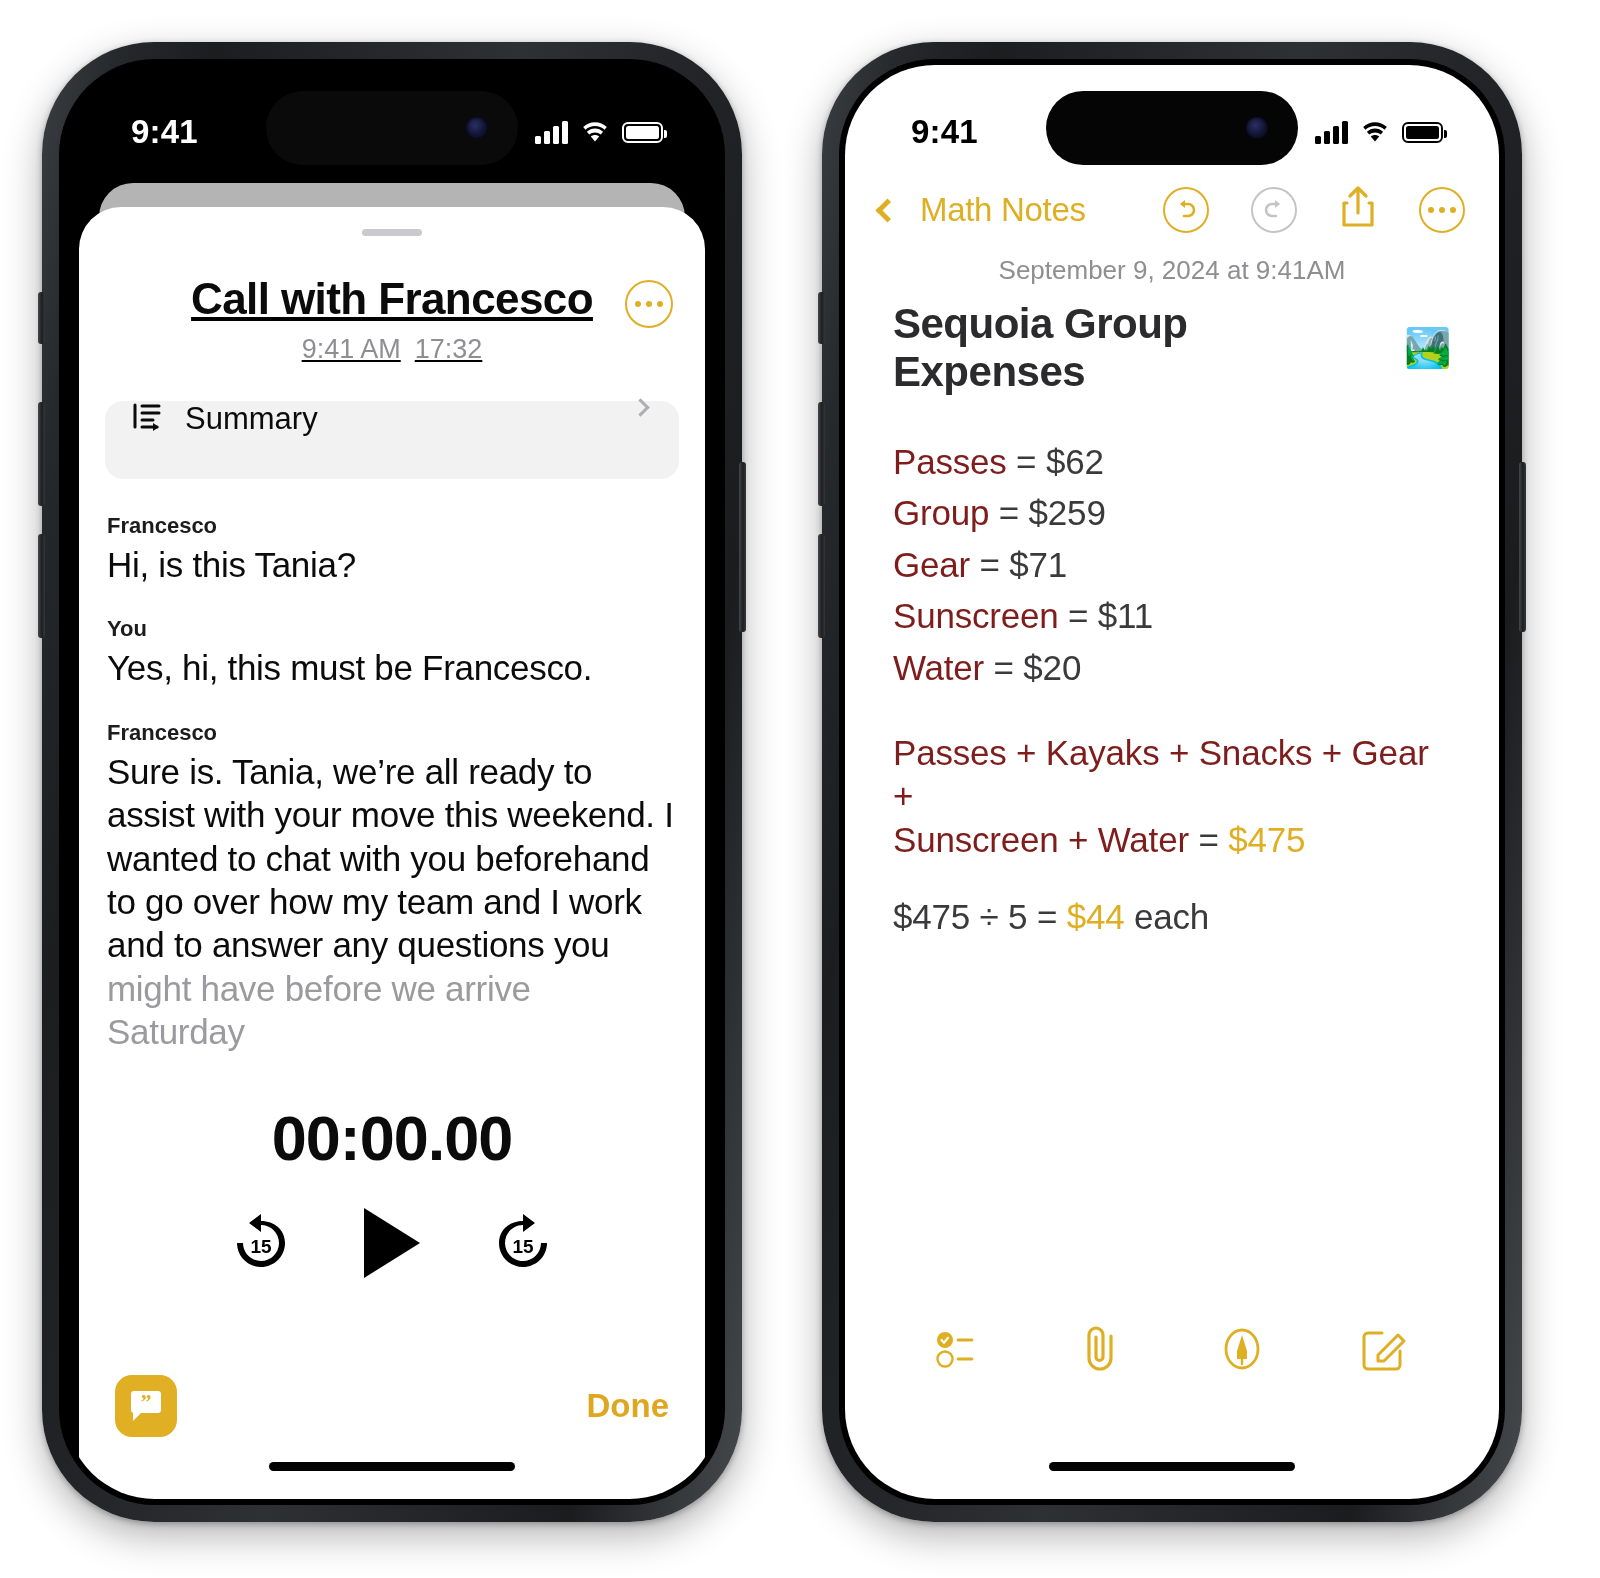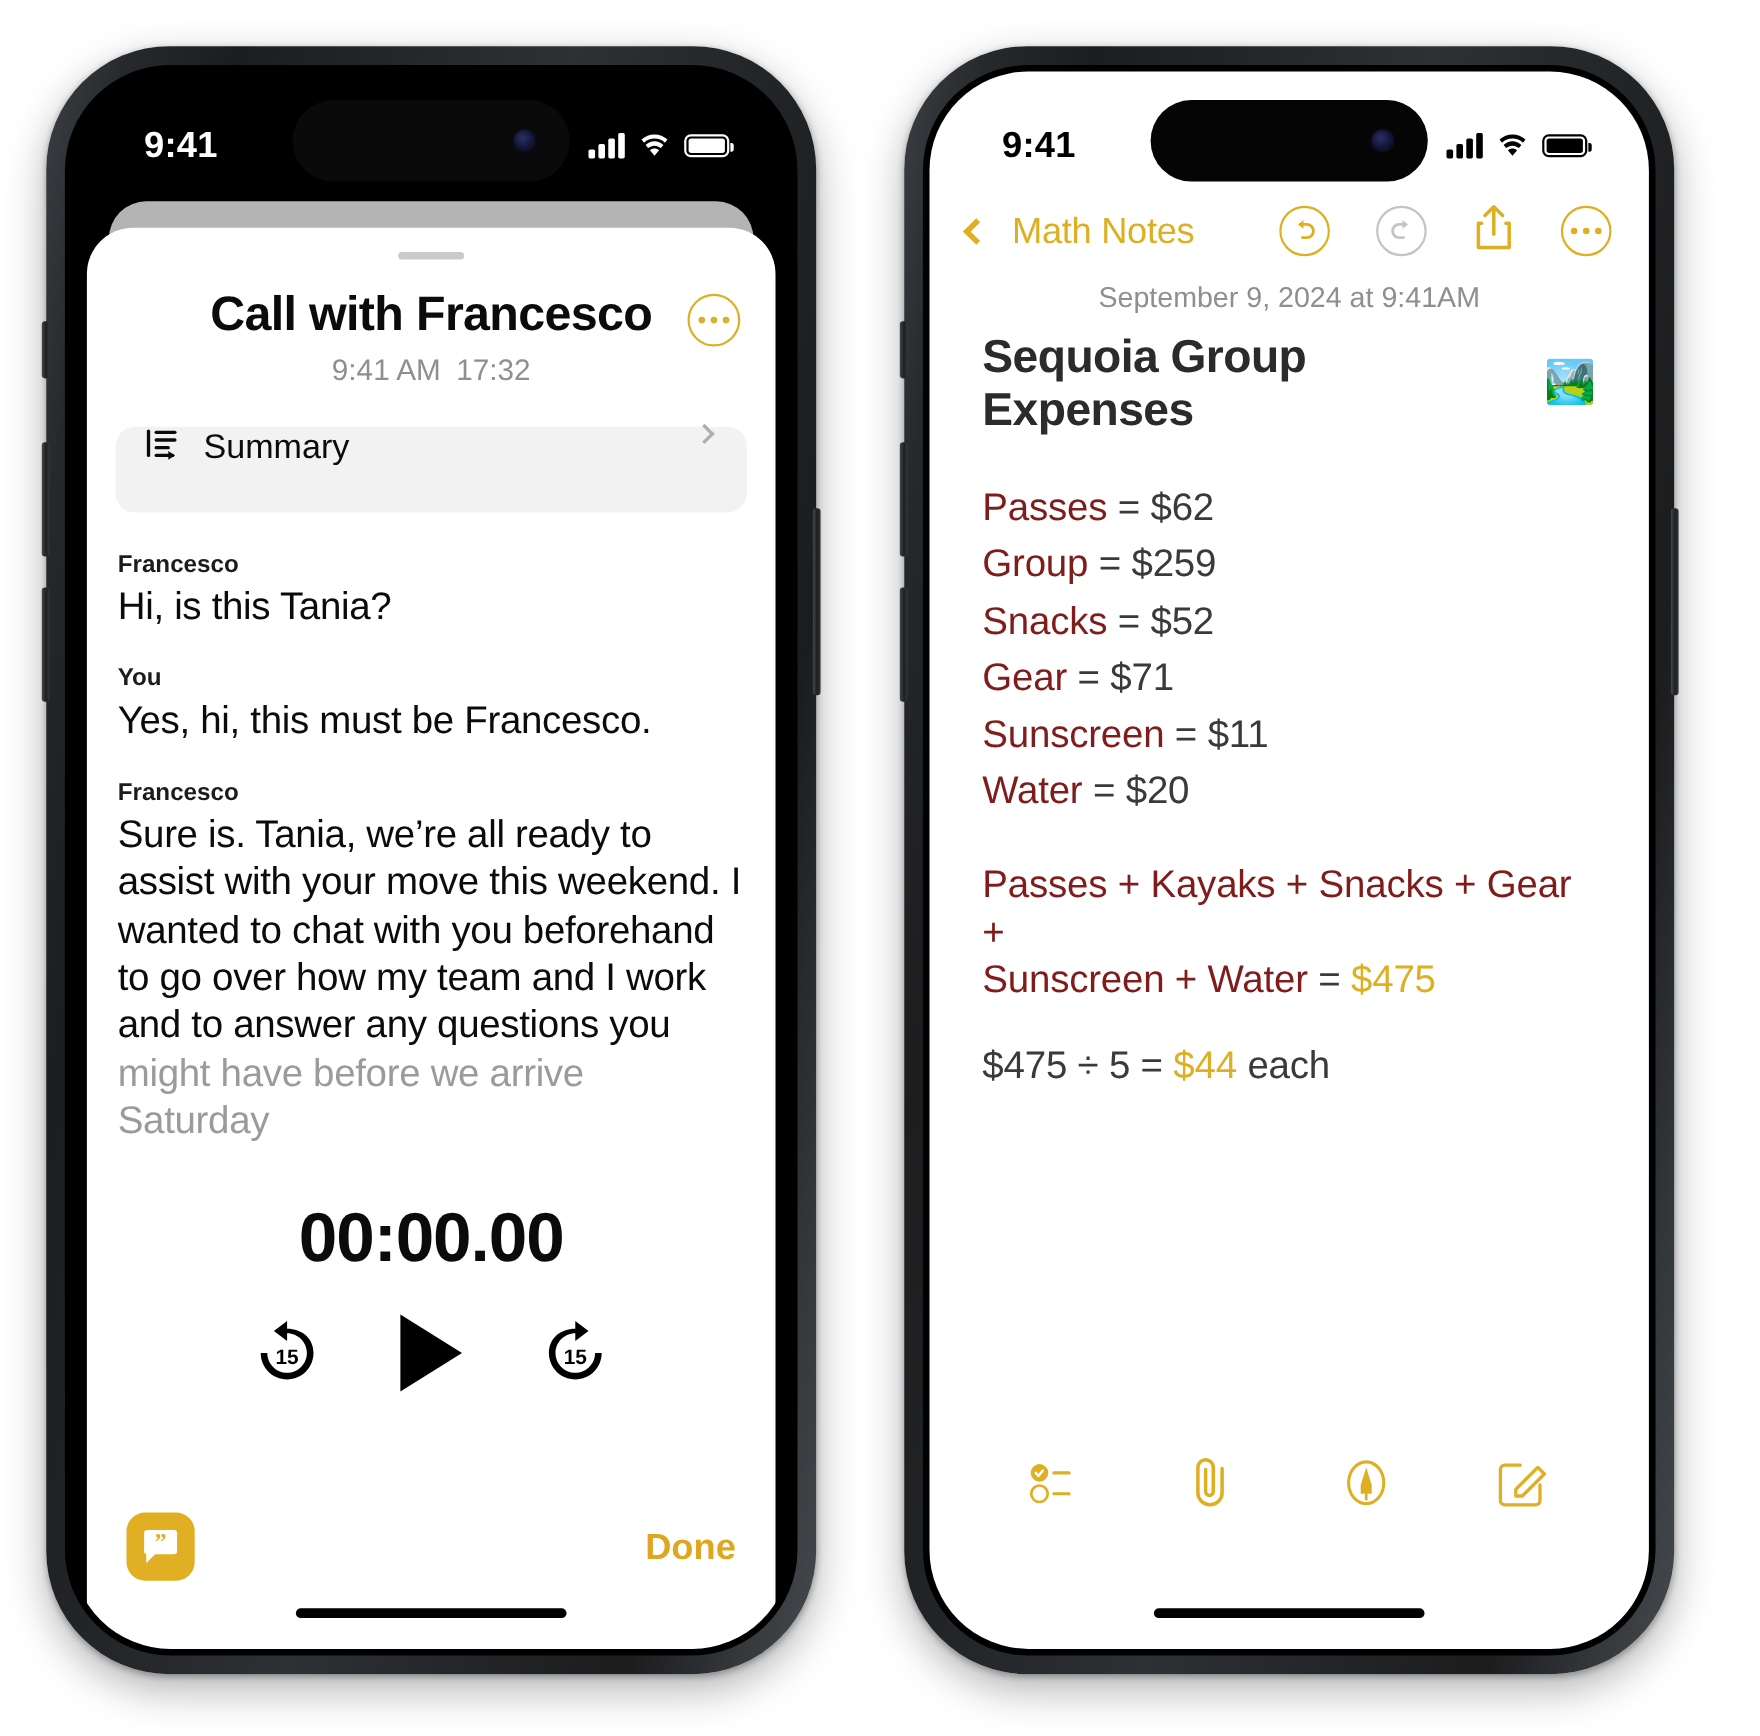--- a/index.html
+++ b/index.html
@@ -131,21 +131,21 @@
     border-radius: 42px 42px 0 0;
     z-index: 10;
     overflow: hidden;
   }
   .grabber {
     width: 60px; height: 7px; border-radius: 4px;
     background: #c9c9ce;
     margin: 22px auto 0;
   }
 
-  .call-head { text-align: center; margin-top: 25px; position: relative; }
+  .call-head { text-align: center; margin-top: 38px; position: relative; text-decoration: underline; }
   .call-title {
     font-size: 44px; font-weight: 700; color: #0b0b0b;
     letter-spacing: -.6px;
   }
   .call-sub {
     margin-top: 10px;
     font-size: 27px; color: #8e8e93; font-weight: 400;
   }
   .call-sub .t2 { margin-left: 14px; }
 
@@ -487,25 +487,20 @@
         <div class="note-body">
           <div class="eq-line">
             <span class="var">Passes</span>
             <span>=</span>
             <span>$62</span>
           </div>
           <div class="eq-line">
             <span class="var">Group</span>
             <span>=</span>
             <span>$259</span>
-          </div>
-          <div class="eq-line">
-            <span class="var">Snacks</span>
-            <span>=</span>
-            <span>$52</span>
           </div>
           <div class="eq-line">
             <span class="var">Gear</span>
             <span>=</span>
             <span>$71</span>
           </div>
           <div class="eq-line">
             <span class="var">Sunscreen</span>
             <span>=</span>
             <span>$11</span>

